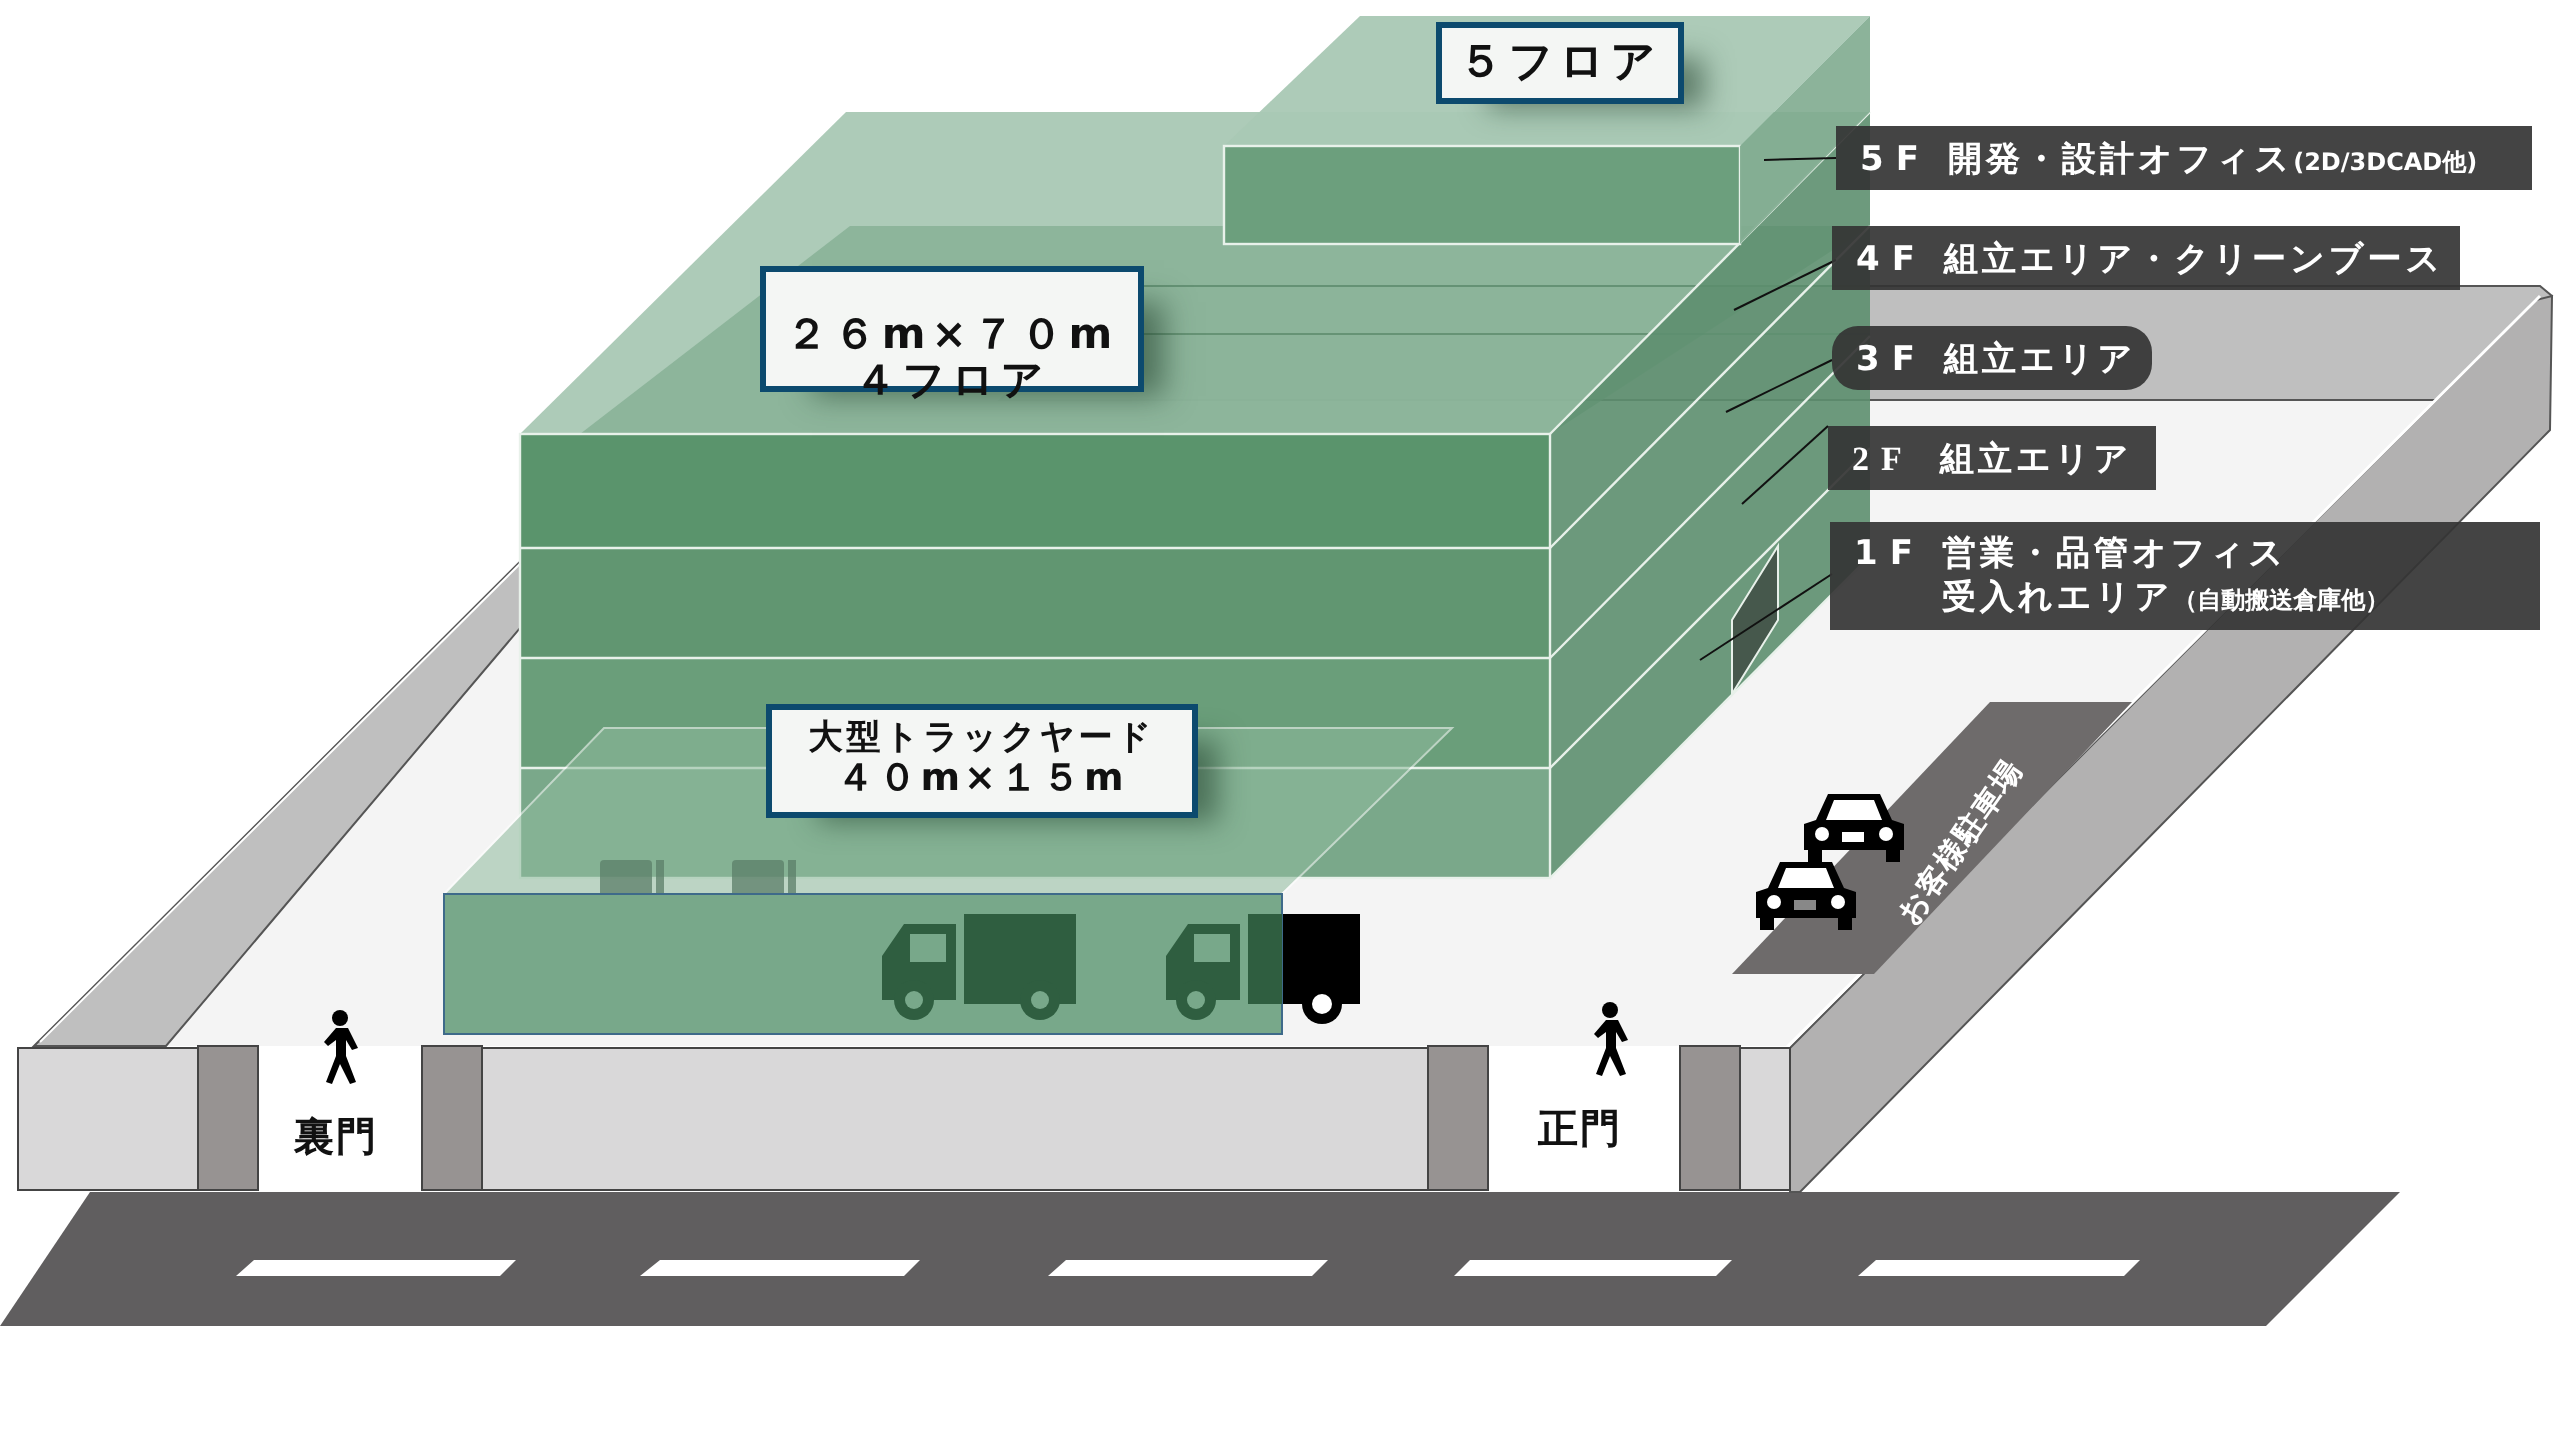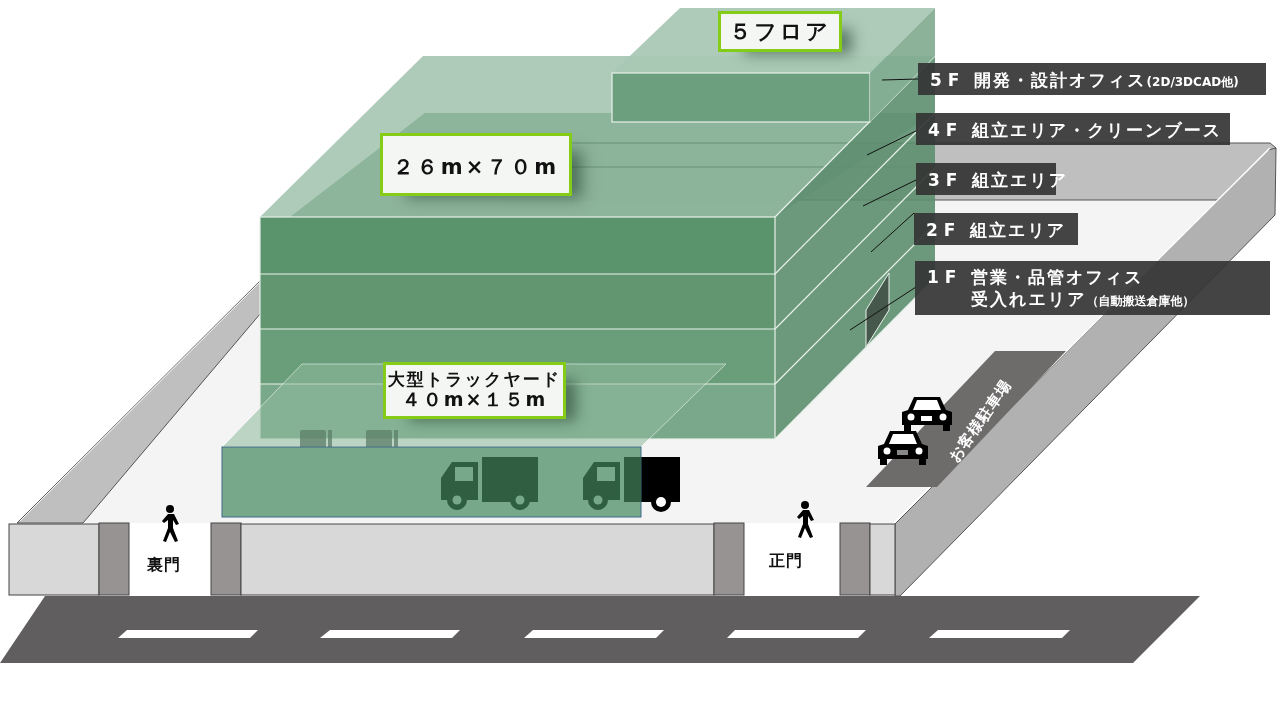--- a/index.html
+++ b/index.html
@@ -1,28 +1,28 @@
 <!DOCTYPE html>
 <html><head>
 <meta charset="utf-8">
 <style>
   html, body { margin:0; padding:0; background:#ffffff; }
   body { width:1280px; height:720px; position:relative; overflow:hidden;
          font-family:"DejaVu Sans", sans-serif; }
   #scene { position:absolute; left:0; top:0; width:1280px; height:720px; }
-  .lbl-box { position:absolute; background:#f4f6f4; border:3px solid #84cc16;
+  .lbl-box { position:absolute; background:#f4f6f4; border:3px solid #0c4a6e;
              box-sizing:border-box; text-align:center; color:#111;
              font-weight:bold; letter-spacing:3px; line-height:1.1;
              box-shadow: 18px 10px 14px -8px rgba(30,60,40,0.55); }
   .floor-tag { position:absolute; background:rgba(52,52,52,0.92); color:#fff;
                font-weight:bold; font-size:17px; letter-spacing:2px;
                box-sizing:border-box; padding:5px 12px; white-space:nowrap; line-height:24px; }
   .floor-tag .num { display:inline-block; width:44px; letter-spacing:6px; }
   .floor-tag .small { font-size:12px; letter-spacing:0; }
-  .gate-label { position:absolute; font-weight:bold; font-size:16px; color:#111; letter-spacing:1px; }
+  .gate-label { position:absolute; font-weight:bold; font-size:20px; color:#111; letter-spacing:1px; }
   .parking-text { position:absolute; color:#fff; font-weight:bold; font-size:15px;
                   transform-origin:left top; white-space:nowrap; letter-spacing:1px; }
 </style>
 </head>
 <body>
 
 <svg id="scene" viewBox="0 0 1280 720" xmlns="http://www.w3.org/2000/svg">
 
   <g>
     <polygon points="45,596 1200,596 1133,663 0,663" fill="#605e5f"></polygon>
@@ -178,37 +178,38 @@
       <rect x="919" y="459" width="7" height="6"></rect>
   </g>
 </svg>
 
 <div class="lbl-box" style="left:718px;top:11px;width:124px;height:41px;font-size:22px;padding-top:6px;">
   <span>５フロア</span>
 </div>
 
 <div class="lbl-box" style="left:380px;top:133px;width:192px;height:63px;font-size:21px;padding-top:20px;">
   <div>２６m×７０m</div>
-</div>
-
-<div class="lbl-box" style="left:383px;top:362px;width:183px;height:57px;font-size:17px;padding-top:5px;letter-spacing:2px;">
+  <div>４フロア</div>
+</div>
+
+<div class="lbl-box" style="left:383px;top:352px;width:216px;height:57px;font-size:17px;padding-top:5px;letter-spacing:2px;">
   <div>大型トラックヤード</div>
   <div style="font-size:19px;">４０m×１５m</div>
 </div>
 
 <div class="floor-tag" style="left:918px;top:63px;width:348px;height:32px;">
   <span class="num">5F</span><span>開発・設計オフィス</span><span class="small">(2D/3DCAD他)</span>
 </div>
 <div class="floor-tag" style="left:916px;top:113px;width:314px;height:32px;">
   <span class="num">4F</span><span>組立エリア・クリーンブース</span>
 </div>
-<div class="floor-tag" style="left:916px;top:163px;width:140px;height:32px;">
+<div class="floor-tag" style="left:916px;top:163px;width:160px;height:32px;border-radius:13px;">
   <span class="num">3F</span><span>組立エリア</span>
 </div>
-<div class="floor-tag" style="left:914px;top:213px;width:164px;height:32px;">
+<div class="floor-tag" style="left:914px;top:213px;width:164px;height:32px;font-family:Liberation Serif, serif;">
   <span class="num">2F</span><span>組立エリア</span>
 </div>
 <div class="floor-tag" style="left:915px;top:261px;width:355px;height:54px;line-height:22px;">
   <div><span class="num">1F</span><span>営業・品管オフィス</span></div>
   <div><span class="num"></span><span>受入れエリア</span><span class="small">（自動搬送倉庫他）</span></div>
 </div>
 
 <div class="gate-label" style="left:147px;top:555px;">裏門</div>
 <div class="gate-label" style="left:769px;top:551px;">正門</div>
 

